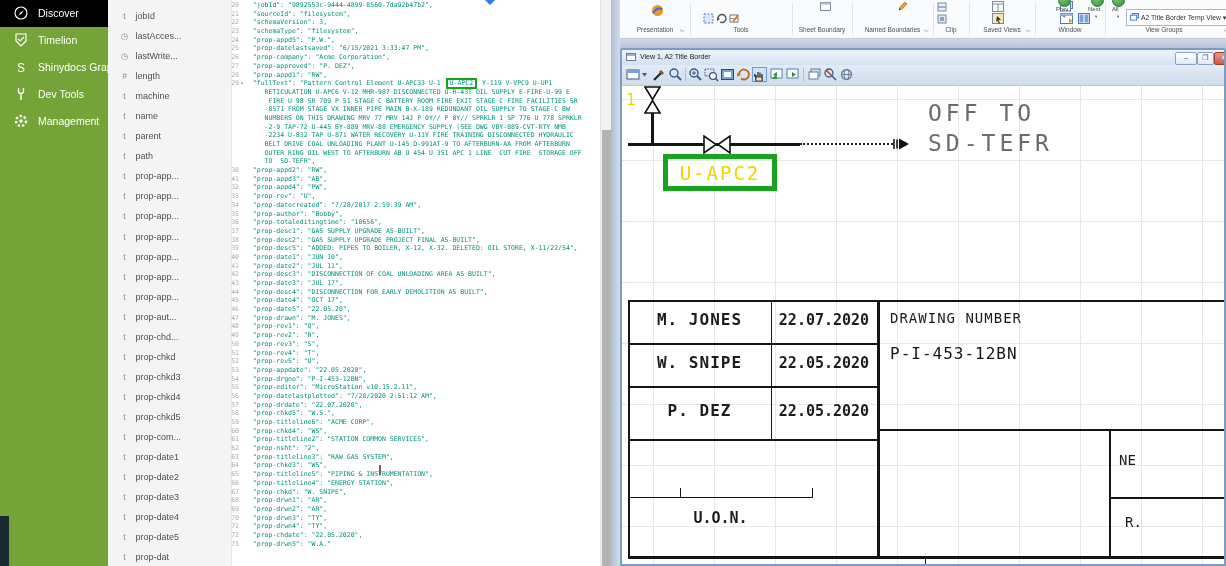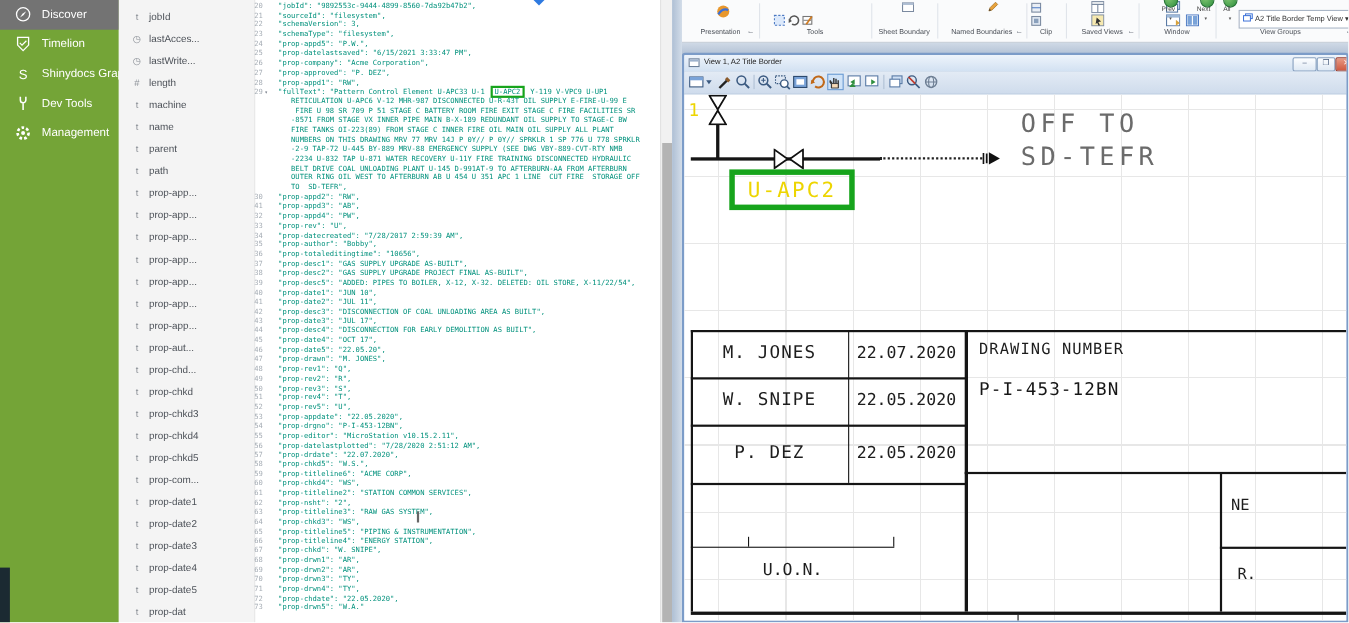--- a/index.html
+++ b/index.html
@@ -1,21 +1,21 @@
 <!DOCTYPE html>
 <html><head>
 <meta charset="utf-8">
 <style>
   html,body{margin:0;padding:0;background:#fff;}
   #root{position:relative;width:1226px;height:566px;overflow:hidden;background:#fff;
         font-family:"Liberation Sans",sans-serif;}
   
   .sidebar{position:absolute;left:0;top:0;width:108px;height:566px;background:#74A437;}
   .sb-item{position:relative;height:27px;color:#fff;cursor:pointer;}
-  .sb-item.active{background:#737373;}
+  .sb-item.active{background:#000000;}
   .sb-ic{position:absolute;left:13px;top:5px;width:16px;height:16px;}
   .sb-lb{position:absolute;left:38px;top:7px;font-size:10.5px;white-space:nowrap;}
   .sb-edge{position:absolute;left:0;bottom:0;width:9px;height:50px;background:#1b2a32;}
   
   .fields{position:absolute;left:108px;top:0;width:124px;height:566px;background:#f4f4f4;
           border-right:1px solid #e8e8e8;overflow:hidden;padding-top:4px;box-sizing:border-box;}
   .f-item{height:20.05px;line-height:20.05px;white-space:nowrap;cursor:pointer;}
   .f-ic{display:inline-block;width:13px;margin-left:10px;color:#8a8f96;font-size:8.5px;text-align:center;}
   .f-lb{color:#4c5158;font-size:9px;text-align:center;}
   
@@ -72,21 +72,21 @@
   .draw{position:absolute;left:0;top:36px;width:602px;height:482px;background:#fff;overflow:hidden;}
   .grid{position:absolute;left:-30px;top:-48px;width:720px;height:620px;
     background-image:repeating-linear-gradient(to right,#e7e7e7 0 1px,transparent 1px 61px),
                      repeating-linear-gradient(to bottom,#e7e7e7 0 1px,transparent 1px 61px);}
   .cad{font-family:"DejaVu Sans Mono",monospace;position:absolute;white-space:nowrap;}
   .line{position:absolute;background:#151515;}
   .dot-line{position:absolute;border-top:2px dotted #222;}
   .tagbox{position:absolute;left:41px;top:68px;width:114px;height:37px;border:5px solid #17A41C;box-sizing:border-box;}
   .tagtx{position:absolute;left:0;top:3px;width:104px;text-align:center;color:#EDD500;
          font-size:19px;letter-spacing:2px;font-family:"DejaVu Sans Mono",monospace;}
-  .cell{position:absolute;text-align:center;color:#1d1d1d;}
+  .cell{position:absolute;text-align:center;color:#1d1d1d;font-weight:bold;}
 </style>
 </head>
 <body>
 
 <div id="root">
 
   <nav class="sidebar">
     <div class="sb-item active">
       <svg class="sb-ic" viewBox="0 0 16 16">
         <circle cx="8" cy="8" r="6" fill="none" stroke="#fff" stroke-width="1.2"></circle>
@@ -289,21 +289,20 @@
 
         <div class="jrow"><span class="jnum">29</span><span class="jc">▾</span><span class="jt">  "fullText": "Pattern Control Element U-APC33 U-1 </span><span class="jhl">U-APC2</span><span class="jt"> Y-119 V-VPC9 U-UP1</span></div>
 
         <div class="jrow"><span class="jnum"></span><span class="jc"></span><span class="jt">     RETICULATION U-APC6 V-12 MHR-987 DISCONNECTED U-R-43T OIL SUPPLY E-FIRE-U-99 E</span><span class="jt"></span></div>
 
         <div class="jrow"><span class="jnum"></span><span class="jc"></span><span class="jt">      FIRE U 98 SR 709 P 51 STAGE C BATTERY ROOM FIRE EXIT STAGE C FIRE FACILITIES SR</span><span class="jt"></span></div>
 
 
         <div class="jrow"><span class="jnum"></span><span class="jc"></span><span class="jt">     -8571 FROM STAGE VX INNER PIPE MAIN B-X-189 REDUNDANT OIL SUPPLY TO STAGE-C BW</span><span class="jt"></span></div>
 
-        <div class="jrow"><span class="jnum"></span><span class="jc"></span><span class="jt">     FIRE TANKS OI-223(89) FROM STAGE C INNER FIRE OIL MAIN OIL SUPPLY ALL PLANT</span><span class="jt"></span></div>
 
         <div class="jrow"><span class="jnum"></span><span class="jc"></span><span class="jt">     NUMBERS ON THIS DRAWING MRV 77 MRV 14J P 0Y// P 0Y// SPRKLR 1 SP 776 U 778 SPRKLR</span><span class="jt"></span></div>
 
         <div class="jrow"><span class="jnum"></span><span class="jc"></span><span class="jt">     -2-9 TAP-72 U-445 BY-889 MRV-88 EMERGENCY SUPPLY (SEE DWG VBY-889-CVT-RTY NMB</span><span class="jt"></span></div>
 
         <div class="jrow"><span class="jnum"></span><span class="jc"></span><span class="jt">     -2234 U-832 TAP U-871 WATER RECOVERY U-11Y FIRE TRAINING DISCONNECTED HYDRAULIC</span><span class="jt"></span></div>
 
         <div class="jrow"><span class="jnum"></span><span class="jc"></span><span class="jt">     BELT DRIVE COAL UNLOADING PLANT U-145 D-991AT-9 TO AFTERBURN-AA FROM AFTERBURN</span><span class="jt"></span></div>
 
         <div class="jrow"><span class="jnum"></span><span class="jc"></span><span class="jt">     OUTER RING OIL WEST TO AFTERBURN AB U 454 U 351 APC 1 LINE  CUT FIRE  STORAGE OFF</span><span class="jt"></span></div>

